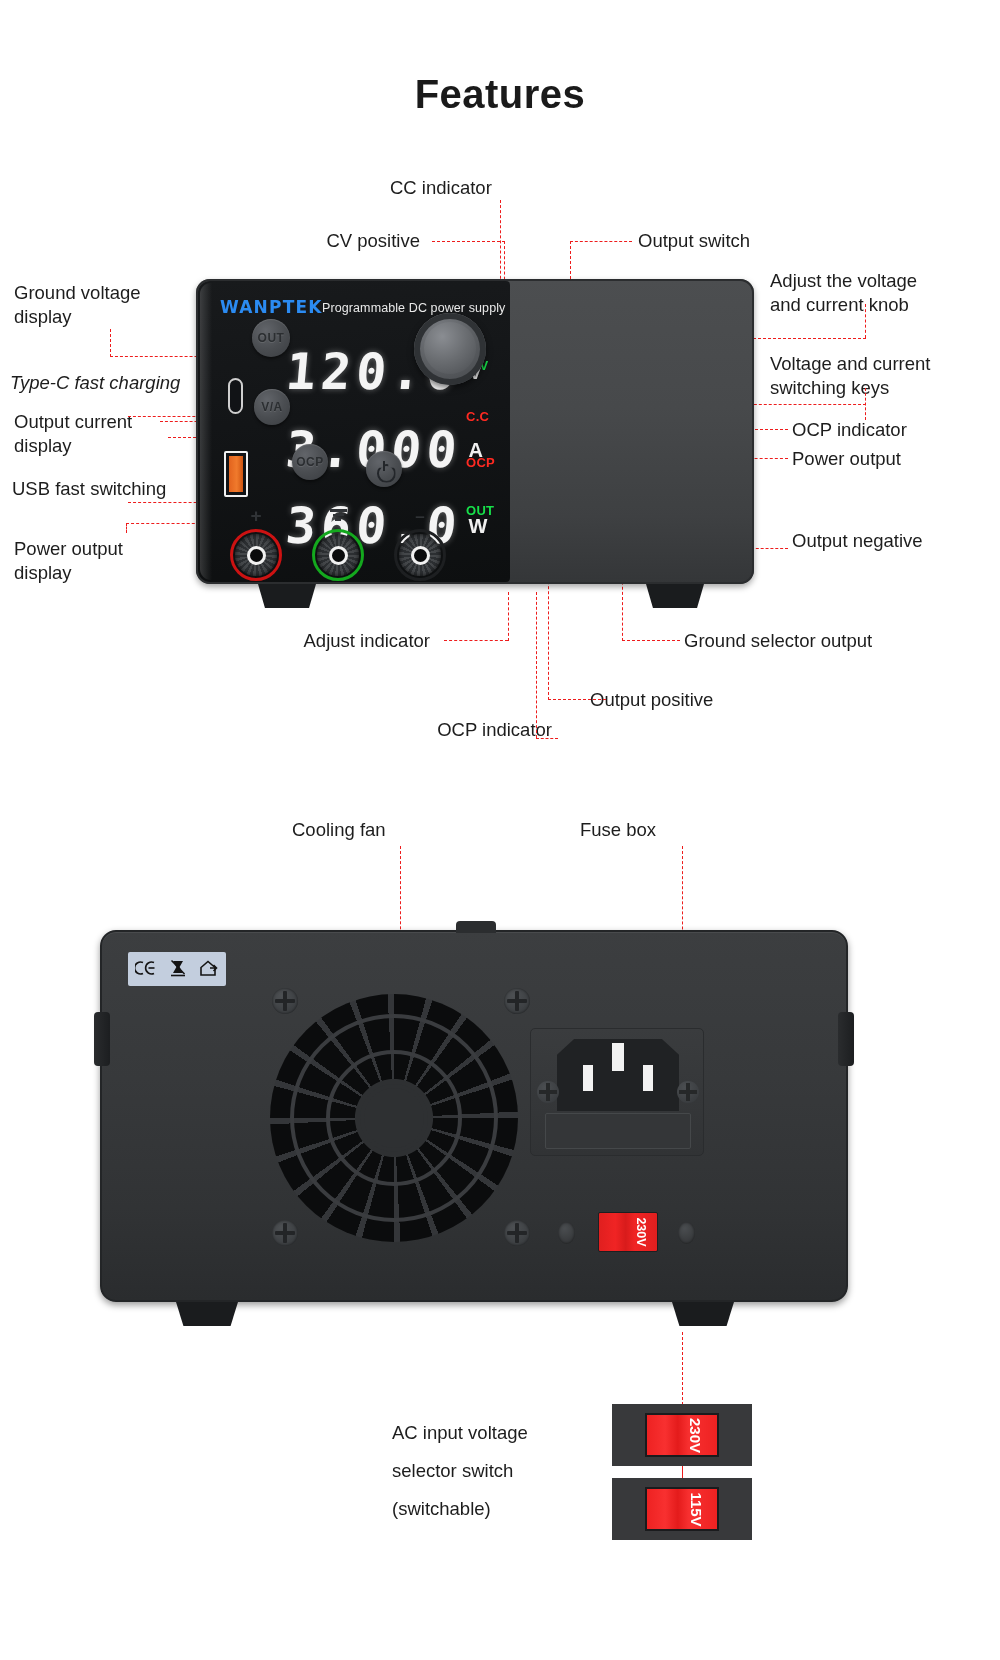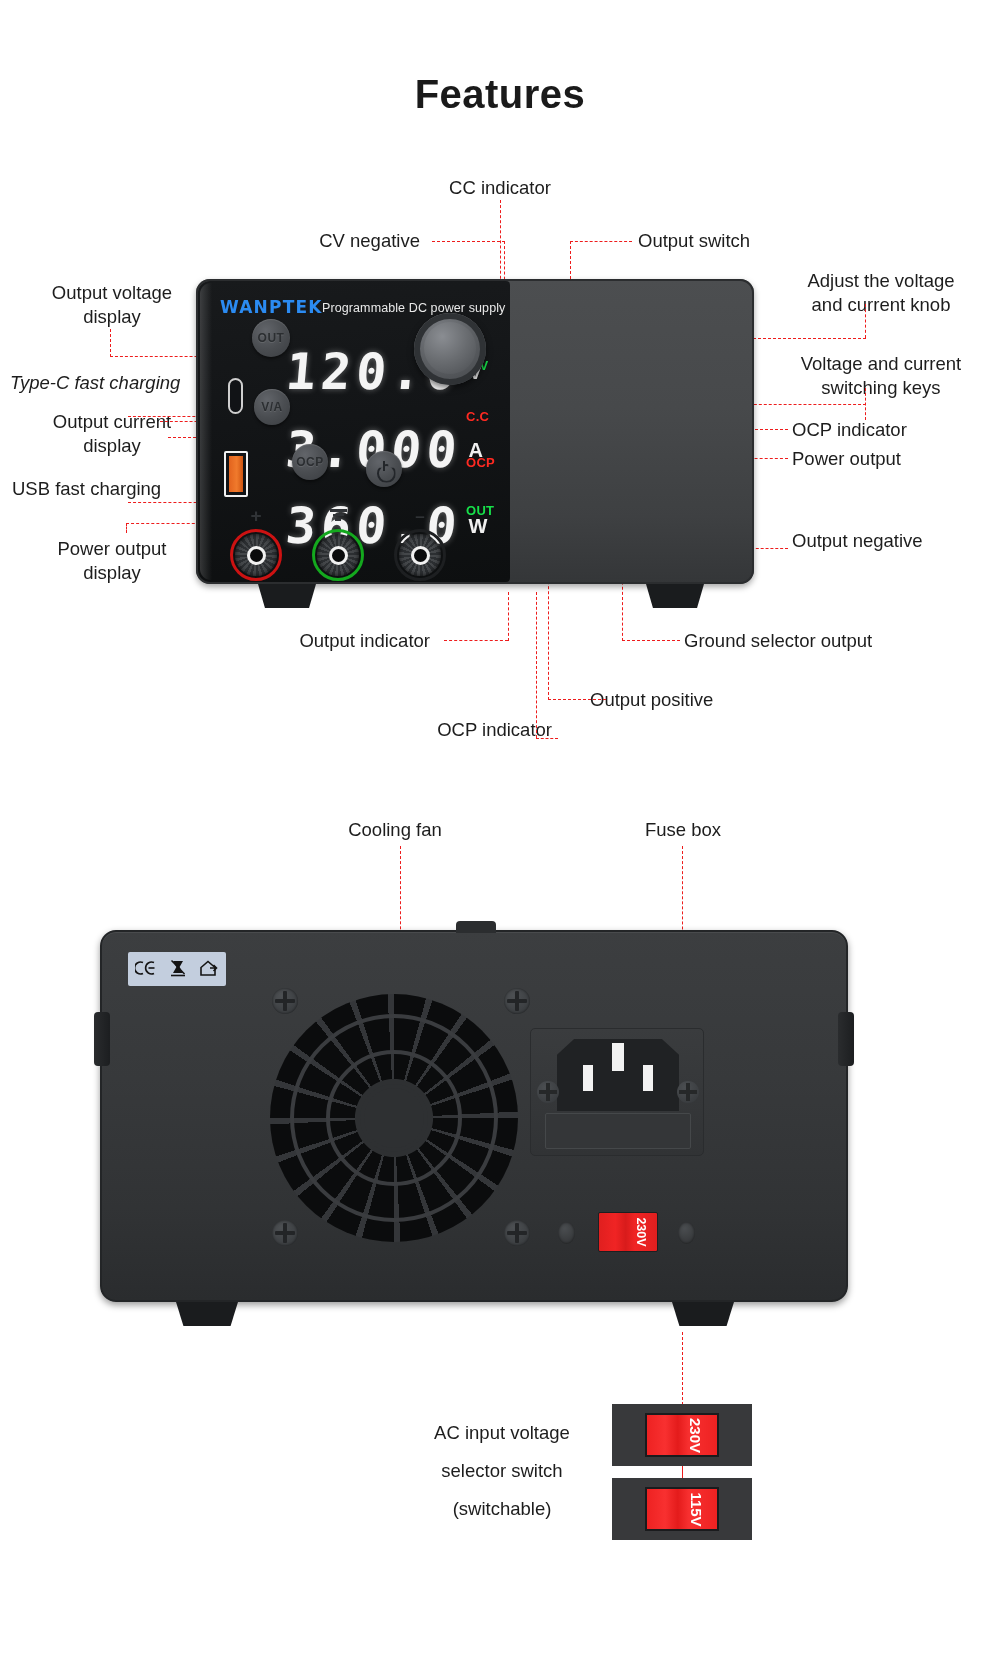--- a/index.html
+++ b/index.html
@@ -17,21 +17,21 @@
   #page-title {
     position:absolute; left:0; top:72px; width:1000px;
     text-align:center; font-size:40px; font-weight:bold; letter-spacing:.5px;
   }
 
   
   .callout {
     position:absolute; font-size:18.5px; line-height:24px; color:#1d1d1d;
     white-space:pre-line;
   }
-  .callout.ctr { text-align:center; }
+  .callout.ctr { text-align:left; }
   .callout.rgt { text-align:right; }
   .callout.lft { text-align:left; }
 
   
   .lead-h, .lead-v {
     position:absolute; pointer-events:none;
   }
   .lead-h { border-top:1.4px dashed #ee1c1c; height:0; }
   .lead-v { border-left:1.4px dashed #ee1c1c; width:0; }
   .lead-solid { position:absolute; border-left:1.4px solid #ee1c1c; width:0; }
@@ -290,50 +290,50 @@
     white-space:nowrap; margin-right:4px;
   }
 </style>
 </head>
 <body>
 
 <div id="page-title">Features</div>
 
 <div class="callout ctr" style="left:390px; top:176px; width:220px;">CC indicator</div>
 
-<div class="callout rgt" style="left:230px; top:229px; width:190px;">CV negative</div>
+<div class="callout rgt" style="left:230px; top:229px; width:190px;">CV positive</div>
 
 <div class="callout lft" style="left:638px; top:229px; width:210px;">Output switch</div>
 
 <div class="callout ctr" style="left:770px; top:269px; width:222px;">Adjust the voltage
 and current knob</div>
 
 <div class="callout ctr" style="left:770px; top:352px; width:222px;">Voltage and current
 switching keys</div>
 
 <div class="callout lft" style="left:792px; top:418px; width:200px;">OCP indicator</div>
 
 <div class="callout lft" style="left:792px; top:447px; width:200px;">Power output</div>
 
 <div class="callout lft" style="left:792px; top:529px; width:206px;">Output negative</div>
 
-<div class="callout ctr" style="left:14px; top:281px; width:196px;">Output voltage
+<div class="callout ctr" style="left:14px; top:281px; width:196px;">Ground voltage
 display</div>
 
 <div class="callout lft" style="left:10px; top:371px; width:200px;font-style:italic;">Type-C fast charging</div>
 
 <div class="callout ctr" style="left:14px; top:410px; width:196px;">Output current
 display</div>
 
-<div class="callout lft" style="left:12px; top:477px; width:200px;">USB fast charging</div>
+<div class="callout lft" style="left:12px; top:477px; width:200px;">USB fast switching</div>
 
 <div class="callout ctr" style="left:14px; top:537px; width:196px;">Power output
 display</div>
 
-<div class="callout rgt" style="left:250px; top:629px; width:180px;">Output indicator</div>
+<div class="callout rgt" style="left:250px; top:629px; width:180px;">Adjust indicator</div>
 
 <div class="callout lft" style="left:684px; top:629px; width:250px;">Ground selector output</div>
 
 <div class="callout lft" style="left:590px; top:688px; width:220px;">Output positive</div>
 
 <div class="callout rgt" style="left:372px; top:718px; width:180px;">OCP indicator</div>
 
 <div class="lead-v" style="left:500px; top:200px; height:205px;"></div>
 
 <div class="lead-h" style="left:432px; top:241px; width:73px;"></div>

